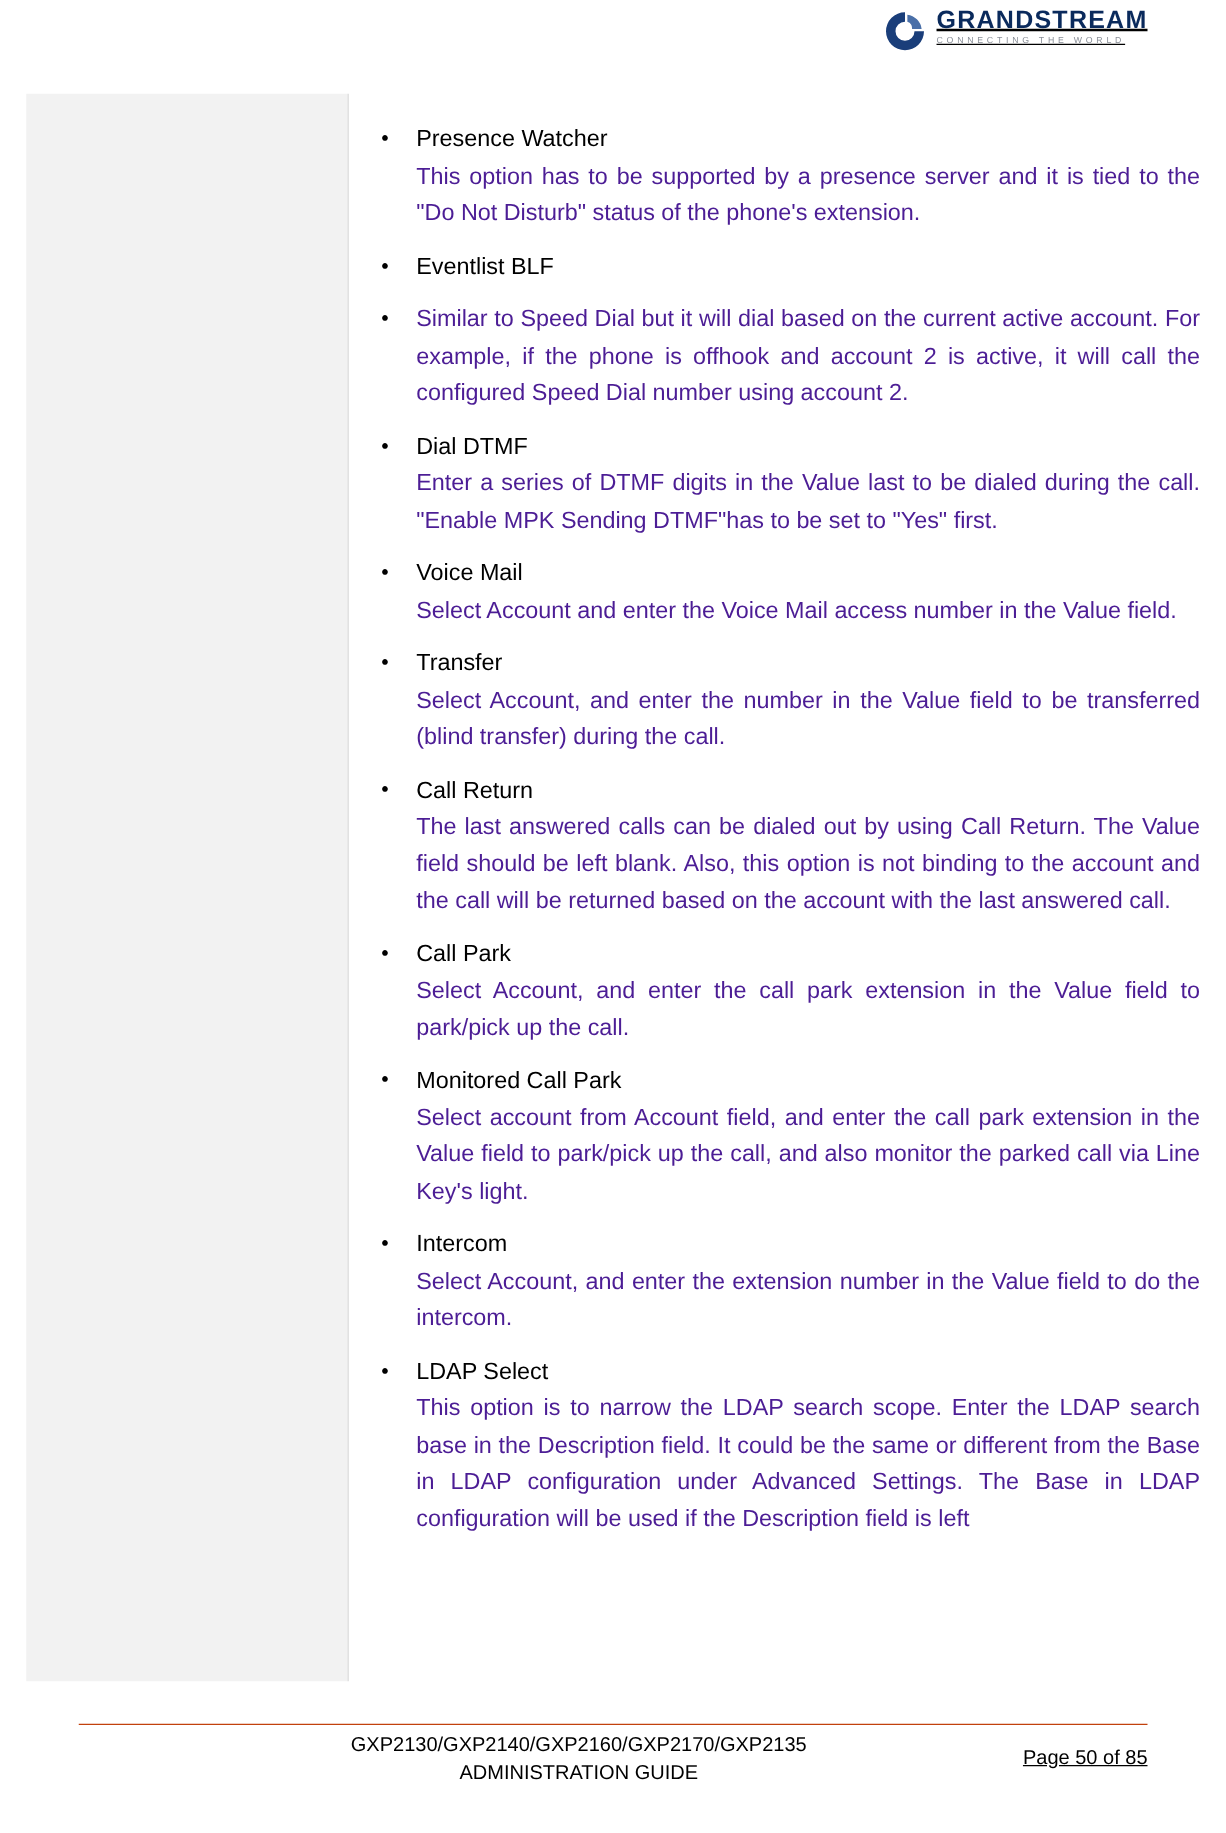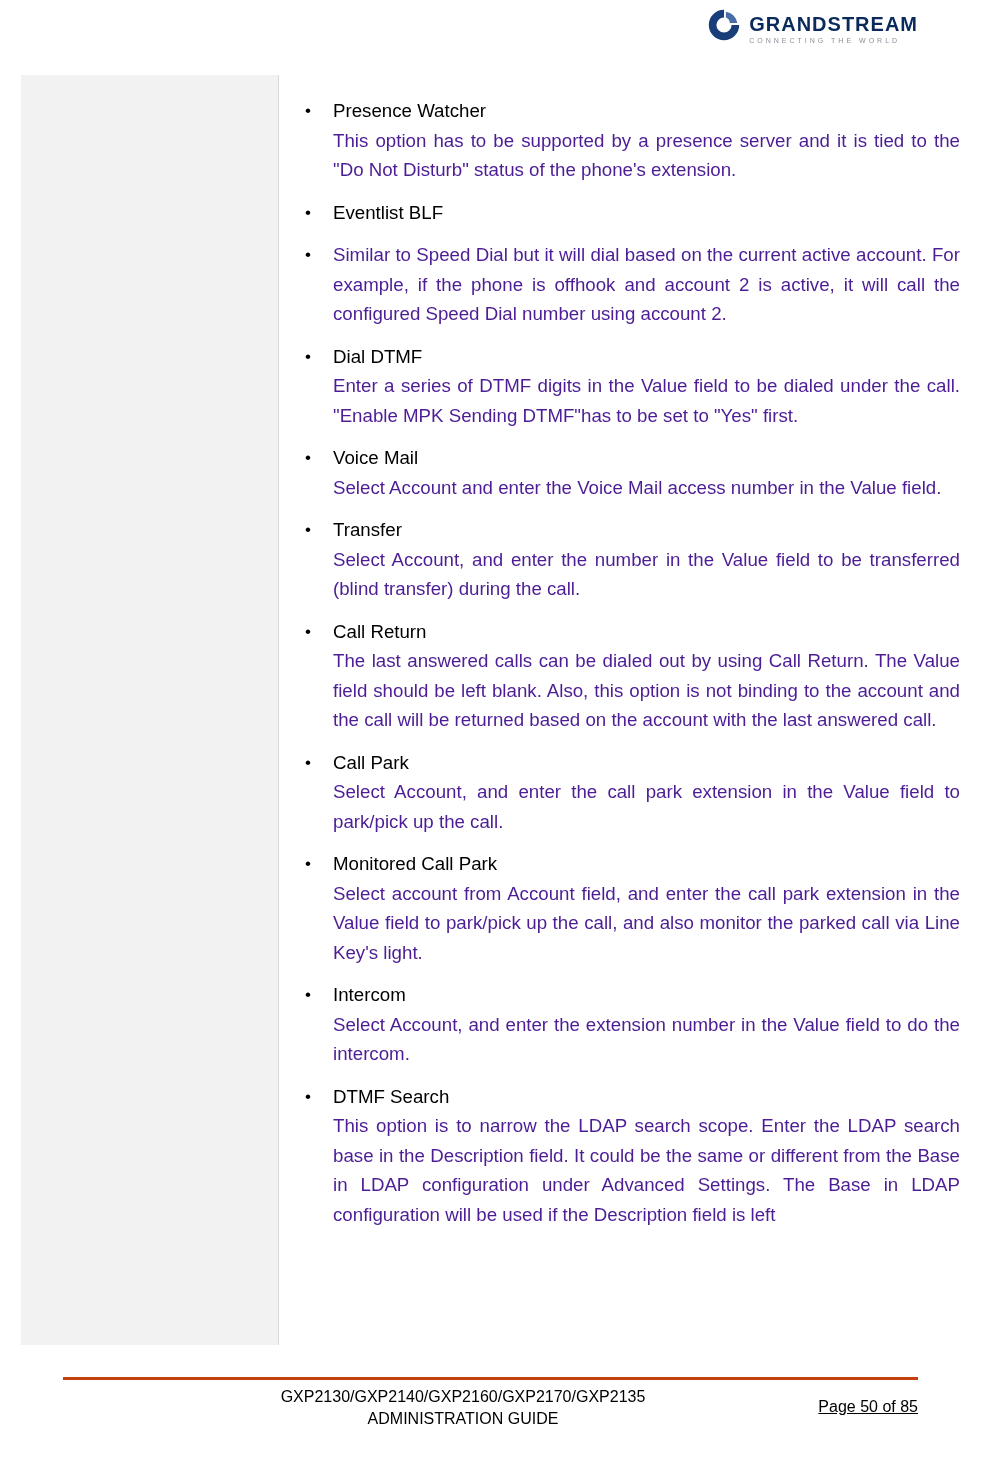--- a/index.html
+++ b/index.html
@@ -1,32 +1,32 @@
 <!DOCTYPE html>
 <html><head>
 <meta charset="utf-8">
 <style>
   * { box-sizing: border-box; margin: 0; padding: 0; }
   html, body { width: 981px; height: 1466px; background: #ffffff; font-family: Arial, Helvetica, sans-serif; color: #000000; }
   .page { position: relative; width: 981px; height: 1466px; padding: 10px 63px 0 63px; }
-  .logo { position: absolute; top: 6px; right: 63px; display: flex; align-items: flex-end; }
+  .logo { position: absolute; top: 6px; right: 63px; display: flex; align-items: flex-start; text-decoration: underline; }
   .logo-mark { width: 38px; height: 38px; margin-right: 6px; }
   .logo-text { display: flex; flex-direction: column; line-height: 1; }
   .logo-name { font-size: 20px; letter-spacing: 1px; font-weight: bold; color: #0a2a5c; font-family: Arial, sans-serif; }
   .logo-tag { font-size: 7px; letter-spacing: 3px; color: #8a8f98; margin-top: 3px; }
   .content-area { position: absolute; top: 75px; left: 21px; width: 939px; display: flex; }
   .left-col { width: 257px; background: #f2f2f2; }
   .divider { width: 1px; background: #d9d9d9; }
   .right-col { width: 681px; padding: 8px 0 0 22px; }
   ul.bullets { list-style: none; }
   ul.bullets > li { position: relative; padding-left: 32px; margin-bottom: 0; margin-top: 13px; }
   ul.bullets > li::before { content: "•"; position: absolute; left: 4px; top: 0; font-size: 17px; line-height: 29px; color: #000; }
   .item-title { font-size: 18.7px; line-height: 29.5px; color: #000; }
   .item-desc { font-size: 18.7px; line-height: 29.5px; color: #4c1d95; text-align: justify; }
-  .footer { position: absolute; bottom: 36px; left: 63px; right: 63px; border-top: 3px solid #c2410c; padding-top: 6px; display: flex; justify-content: space-between; align-items: flex-start; }
+  .footer { position: absolute; bottom: 36px; left: 63px; right: 63px; border-top: 1px solid #c2410c; padding-top: 6px; display: flex; justify-content: space-between; align-items: flex-start; }
   .footer-left { text-align: center; font-size: 16px; line-height: 22px; width: 600px; margin-left: 100px; }
   .footer-right { font-size: 16px; line-height: 22px; white-space: nowrap; margin-top: 10px; text-decoration: underline; }
 </style>
 </head>
 <body>
 
 <div class="page">
 
   <div class="logo">
     <svg class="logo-mark" viewBox="0 0 40 40">
@@ -49,21 +49,21 @@
           <div class="item-desc">This option has to be supported by a presence server and it is tied to the "Do Not Disturb" status of the phone's extension.</div>
         </li>
         <li>
           <div class="item-title">Eventlist BLF</div>
         </li>
         <li>
           <div class="item-desc">Similar to Speed Dial but it will dial based on the current active account. For example, if the phone is offhook and account 2 is active, it will call the configured Speed Dial number using account 2.</div>
         </li>
         <li>
           <div class="item-title">Dial DTMF</div>
-          <div class="item-desc">Enter a series of DTMF digits in the Value field to be dialed under the call. "Enable MPK Sending DTMF"has to be set to "Yes" first.</div>
+          <div class="item-desc">Enter a series of DTMF digits in the Value last to be dialed during the call. "Enable MPK Sending DTMF"has to be set to "Yes" first.</div>
         </li>
         <li>
           <div class="item-title">Voice Mail</div>
           <div class="item-desc">Select Account and enter the Voice Mail access number in the Value field.</div>
         </li>
         <li>
           <div class="item-title">Transfer</div>
           <div class="item-desc">Select Account, and enter the number in the Value field to be transferred (blind transfer) during the call.</div>
         </li>
         <li>
@@ -76,21 +76,21 @@
         </li>
         <li>
           <div class="item-title">Monitored Call Park</div>
           <div class="item-desc">Select account from Account field, and enter the call park extension in the Value field to park/pick up the call, and also monitor the parked call via Line Key's light.</div>
         </li>
         <li>
           <div class="item-title">Intercom</div>
           <div class="item-desc">Select Account, and enter the extension number in the Value field to do the intercom.</div>
         </li>
         <li>
-          <div class="item-title">DTMF Search</div>
+          <div class="item-title">LDAP Select</div>
           <div class="item-desc">This option is to narrow the LDAP search scope. Enter the LDAP search base in the Description field. It could be the same or different from the Base in LDAP configuration under Advanced Settings. The Base in LDAP configuration will be used if the Description field is left</div>
         </li>
       </ul>
     </div>
   </div>
 
   <div class="footer">
     <div class="footer-left">
       <span>GXP2130/GXP2140/GXP2160/GXP2170/GXP2135</span><br>
       <span>ADMINISTRATION GUIDE</span>

